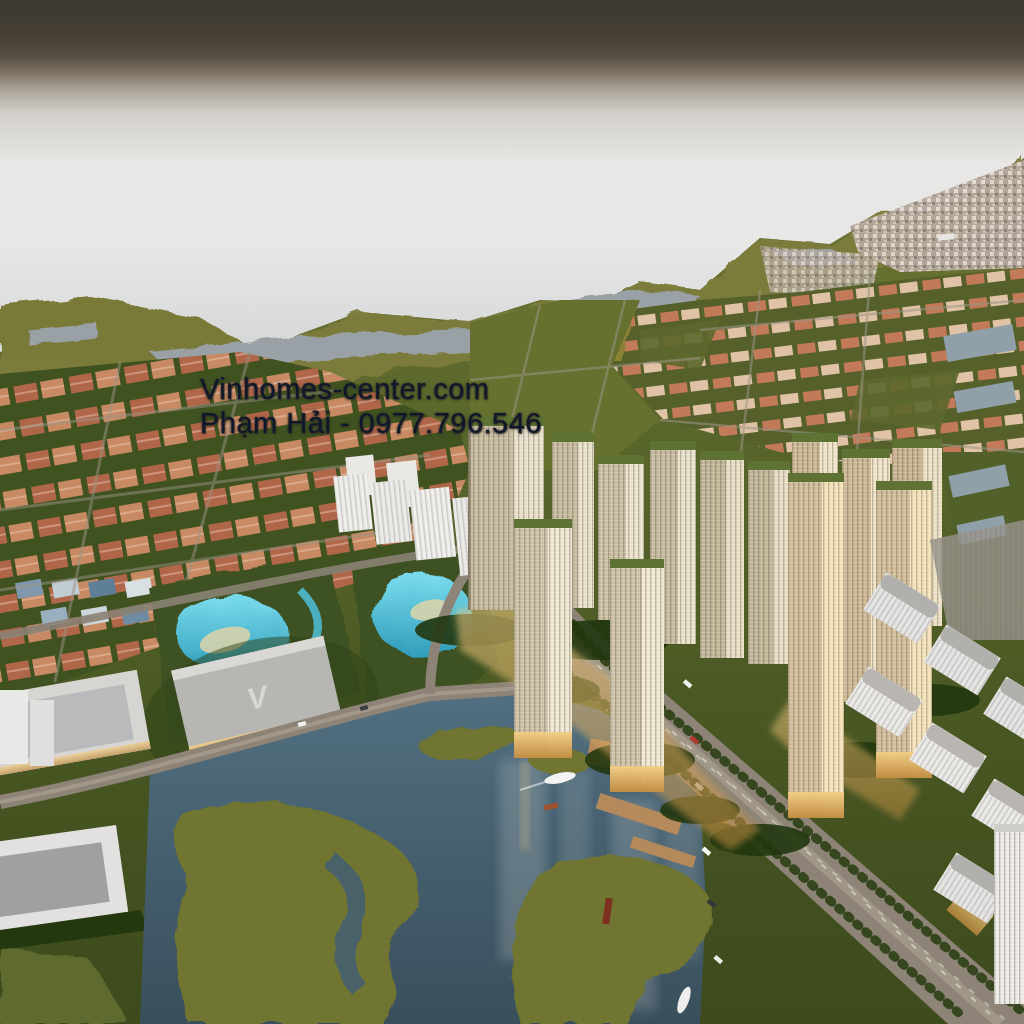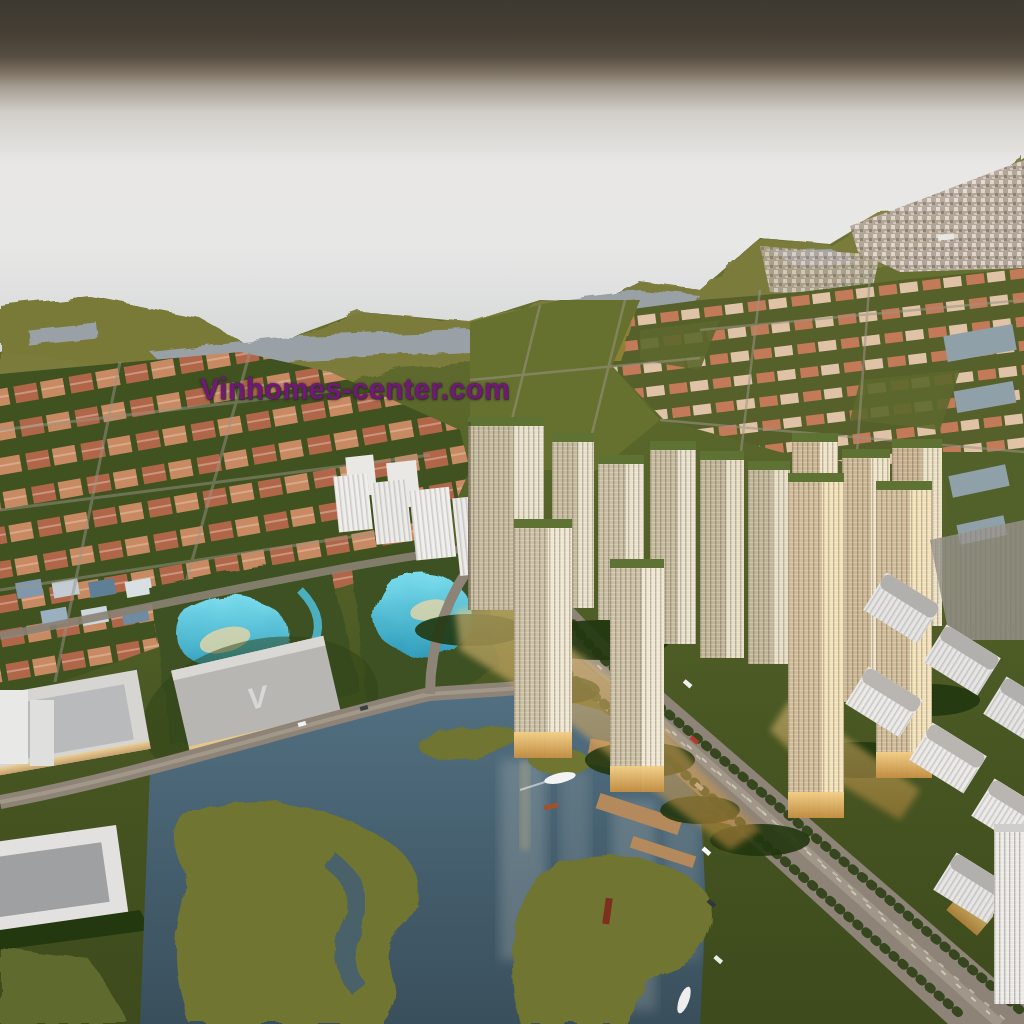--- a/index.html
+++ b/index.html
@@ -1,19 +1,19 @@
 <!DOCTYPE html>
 <html><head>
 <meta charset="utf-8">
 <style>
   html,body{margin:0;padding:0;background:#222;}
   .canvas{position:relative;width:1024px;height:1024px;overflow:hidden;
           font-family:"Liberation Sans",sans-serif;background:#9aa0a5;}
   .canvas svg{position:absolute;left:0;top:0;}
-  .watermark{position:absolute;left:200px;top:372px;color:#701a75;font-weight:bold;
+  .watermark{position:absolute;left:200px;top:372px;color:#0f172a;font-weight:normal;
              font-size:29px;line-height:34px;letter-spacing:.5px;
              text-shadow:0 1px 3px rgba(45,42,36,.9),0 0 2px rgba(45,42,36,.8),1px 1px 0 rgba(60,55,48,.6);
              pointer-events:none;}
 </style>
 </head>
 <body>
 
 <div class="canvas">
 <svg width="1024" height="1024" viewBox="0 0 1024 1024">
 <defs>
@@ -421,14 +421,15 @@
 
 <g transform="translate(994,824)">
   <rect x="0" y="0" width="30" height="180" fill="#eceae7"></rect>
   <rect x="0" y="0" width="30" height="180" fill="url(#winTex)"></rect>
   <rect x="0" y="0" width="30" height="8" fill="#cfcdc9"></rect>
 </g>
 </svg>
 
 <div class="watermark">
   <div>Vinhomes-center.com</div>
+  <div>Phạm Hải - 0977.796.546</div>
 </div>
 </div>
 
 </body></html>

